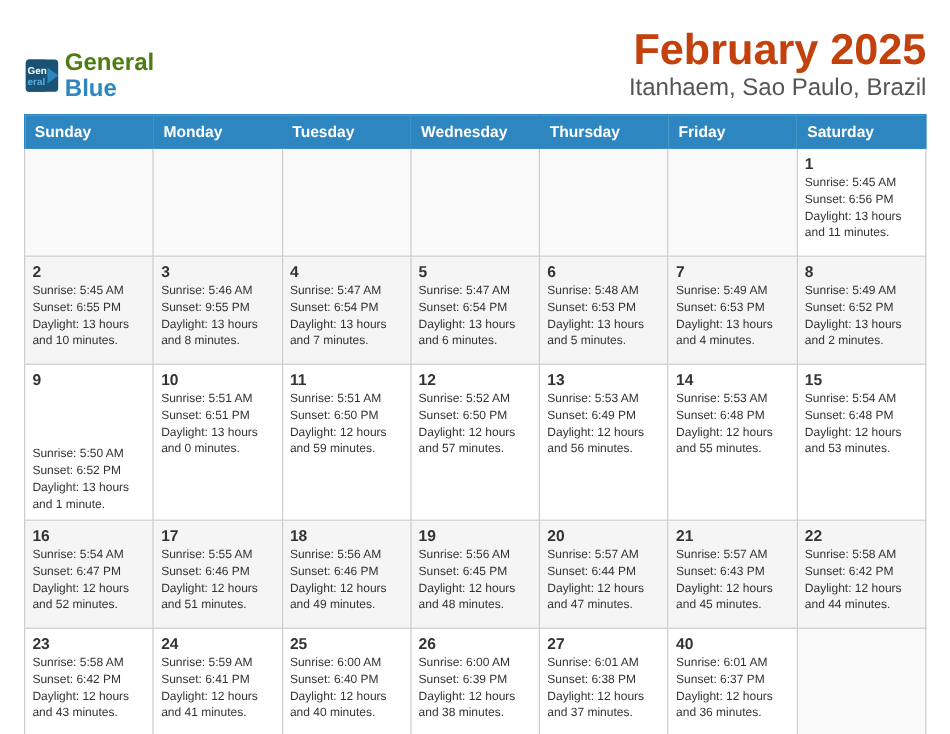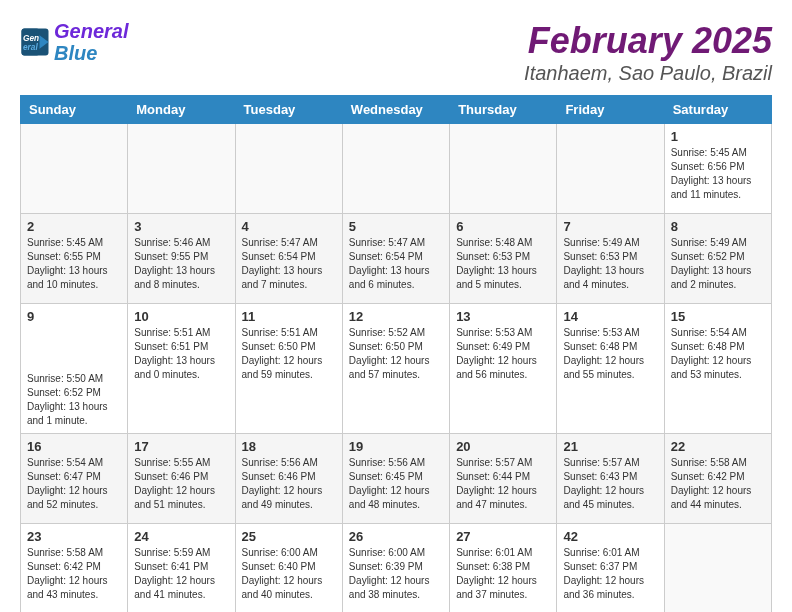--- a/index.html
+++ b/index.html
@@ -6,40 +6,39 @@
     body {
       font-family: Arial, sans-serif;
       background: #fff;
       width: 792px;
       min-height: 612px;
       padding: 20px;
     }
     .header-area {
       display: flex;
       justify-content: space-between;
-      align-items: flex-start;
+      align-items: flex-end;
       margin-bottom: 10px;
-      font-style: italic;
     }
     .logo {
       display: flex;
       align-items: center;
     }
     .logo-icon {
       width: 30px;
       height: 30px;
       margin-right: 4px;
     }
     .title-area {
       text-align: right;
     }
     .month-title {
       font-size: 36px;
       font-weight: bold;
-      color: #701a75;
+      color: #c2410c;
     }
     .location {
       font-size: 20px;
       color: #555;
     }
     table {
       width: 100%;
       border-collapse: collapse;
     }
     th {
@@ -87,21 +86,21 @@
 <div class="header-area">
   <div class="logo">
     <svg class="logo-icon" viewBox="0 0 40 40">
       <rect x="2" y="2" width="36" height="36" rx="4" fill="#1a5276"></rect>
       <polygon points="22,8 38,20 22,32" fill="#2e86c1"></polygon>
       <rect x="2" y="2" width="24" height="36" rx="4" fill="#1a5276"></rect>
       <text x="4" y="18" font-size="11" fill="white" font-weight="bold" font-family="Arial">Gen</text>
       <text x="4" y="30" font-size="11" fill="#5dade2" font-weight="bold" font-family="Arial">eral</text>
     </svg>
     <div>
-      <div style="font-size:20px;font-weight:bold;color:#6d28d9;line-height:1.1">General</div>
+      <div style="font-size:20px;font-weight:bold;color:#4d7c0f;line-height:1.1">General</div>
       <div style="font-size:20px;font-weight:bold;color:#2e86c1;line-height:1.1">Blue</div>
     </div>
   </div>
   <div class="title-area">
     <div class="month-title">February 2025</div>
     <div class="location">Itanhaem, Sao Paulo, Brazil</div>
   </div>
 </div>
 
 <table>
@@ -315,21 +314,21 @@
 and 38 minutes.</div>
         </td>
         <td>
           <span class="day-num">27</span>
           <div class="day-info" style="white-space: pre-line;">Sunrise: 6:01 AM
 Sunset: 6:38 PM
 Daylight: 12 hours
 and 37 minutes.</div>
         </td>
         <td>
-          <span class="day-num">42</span>
+          <span class="day-num">40</span>
           <div class="day-info" style="white-space: pre-line;">Sunrise: 6:01 AM
 Sunset: 6:37 PM
 Daylight: 12 hours
 and 36 minutes.</div>
         </td>
         <td class="empty"></td>
       </tr>
     </tbody>
 </table>
 

